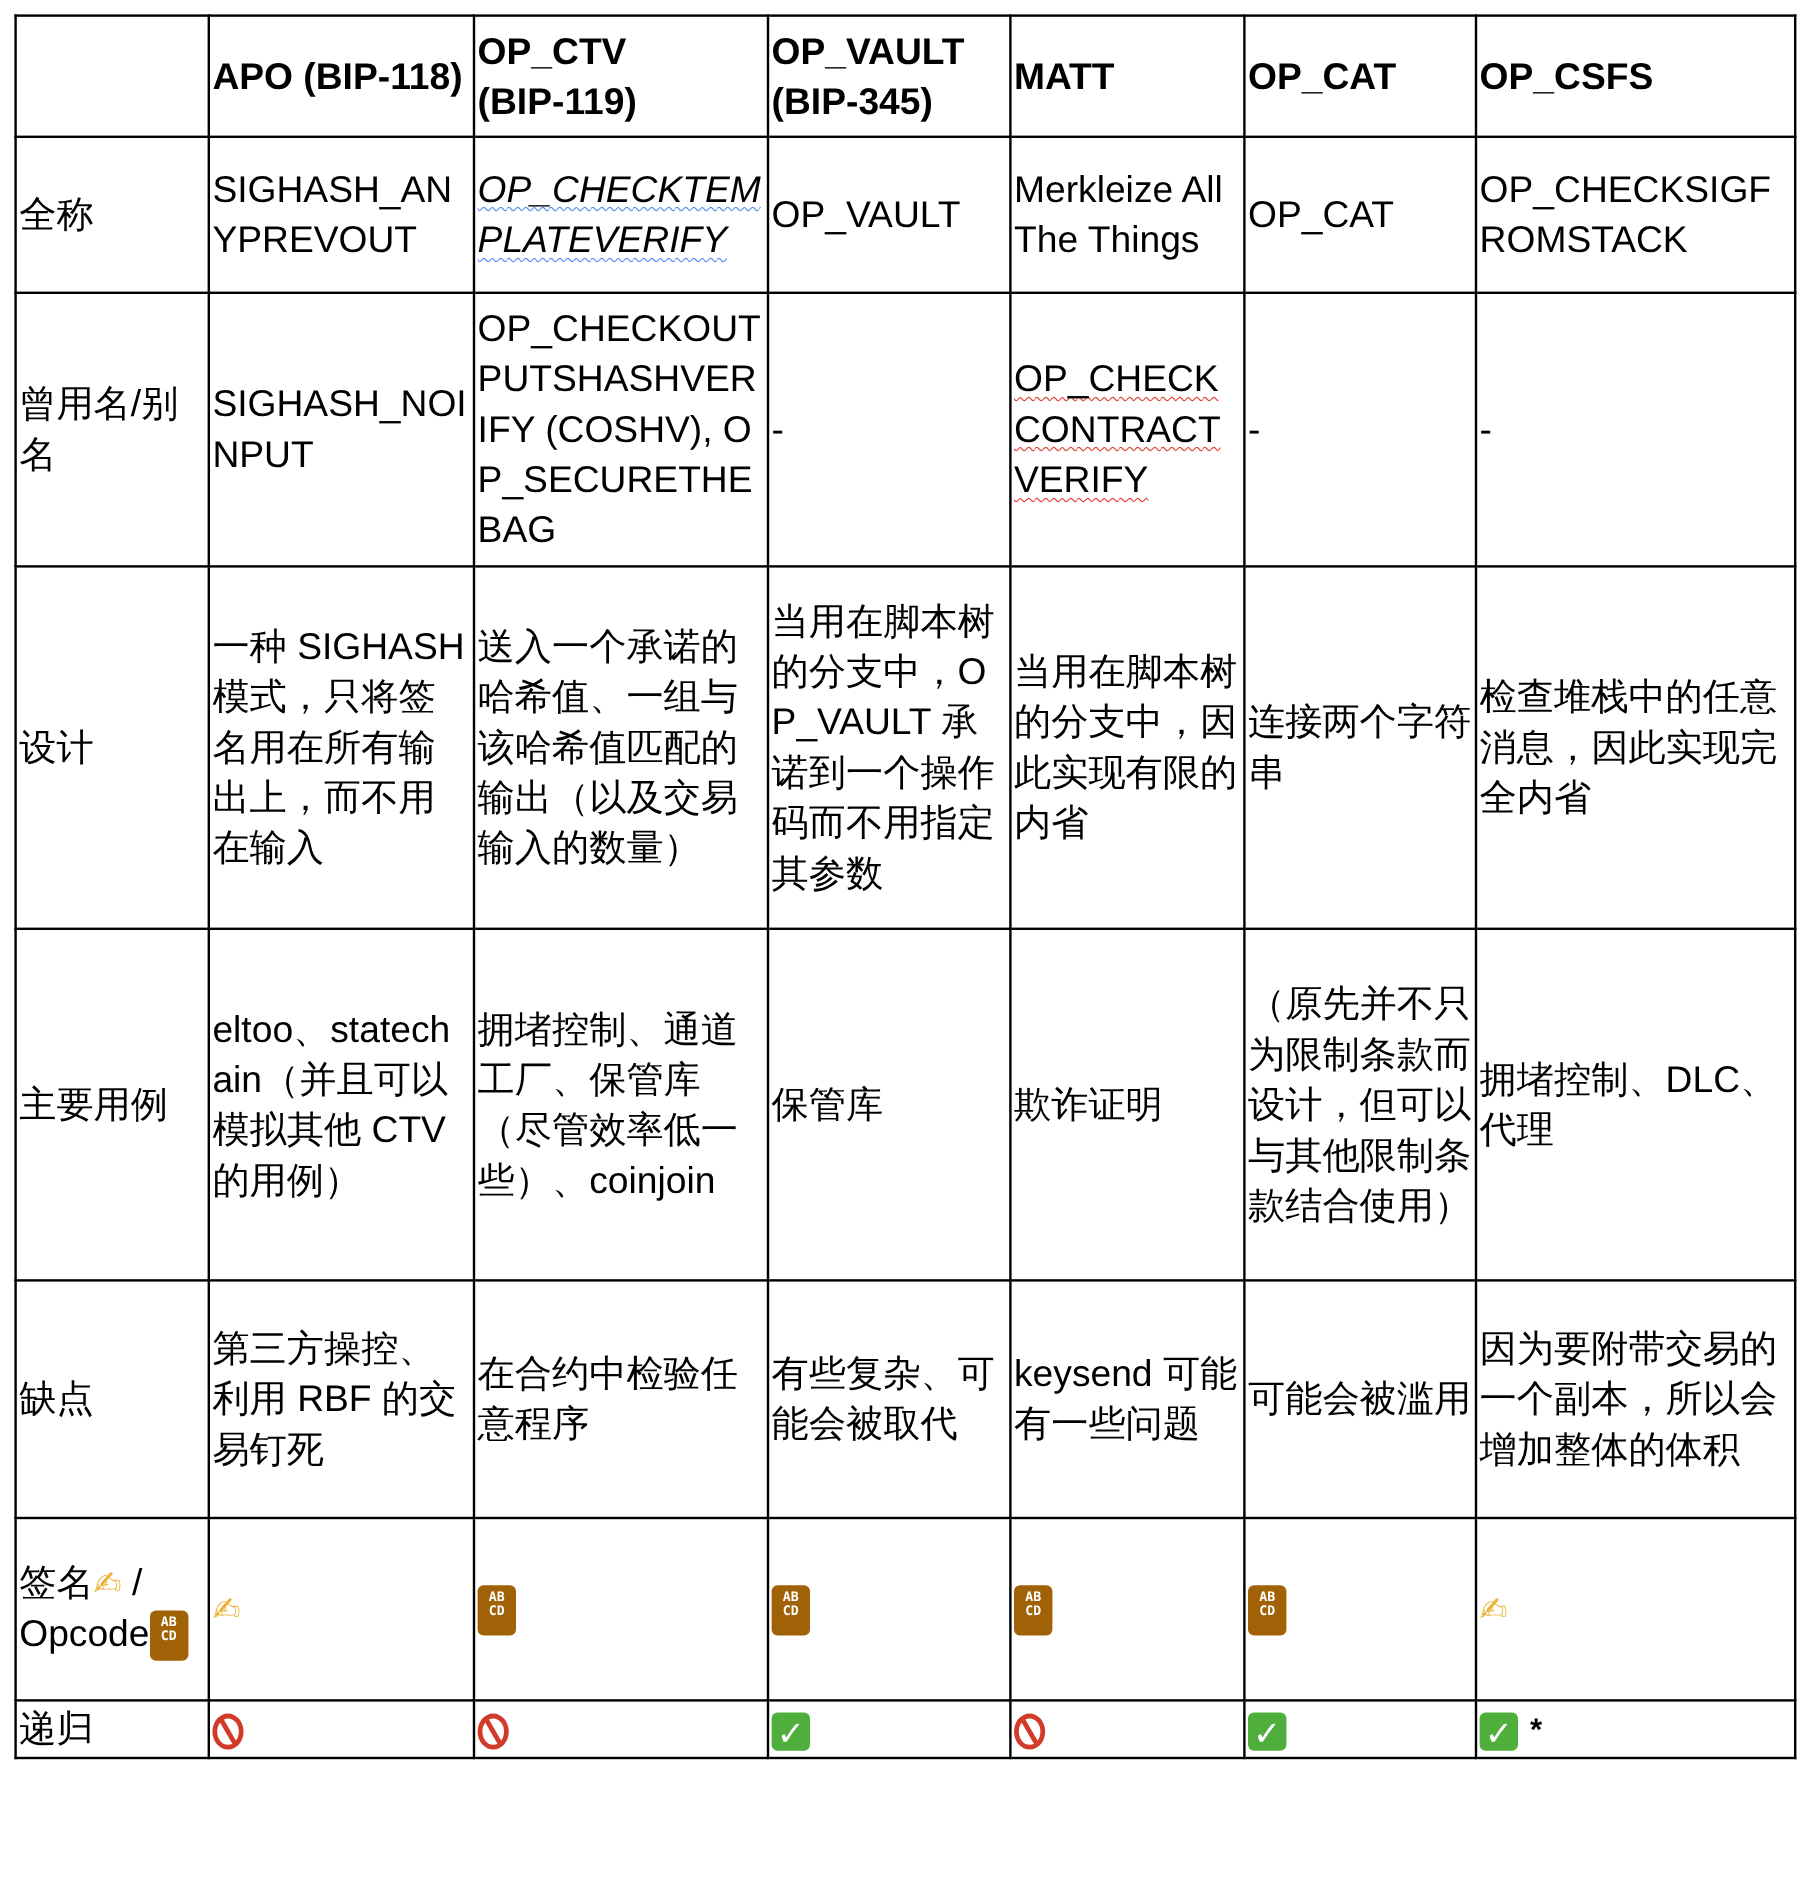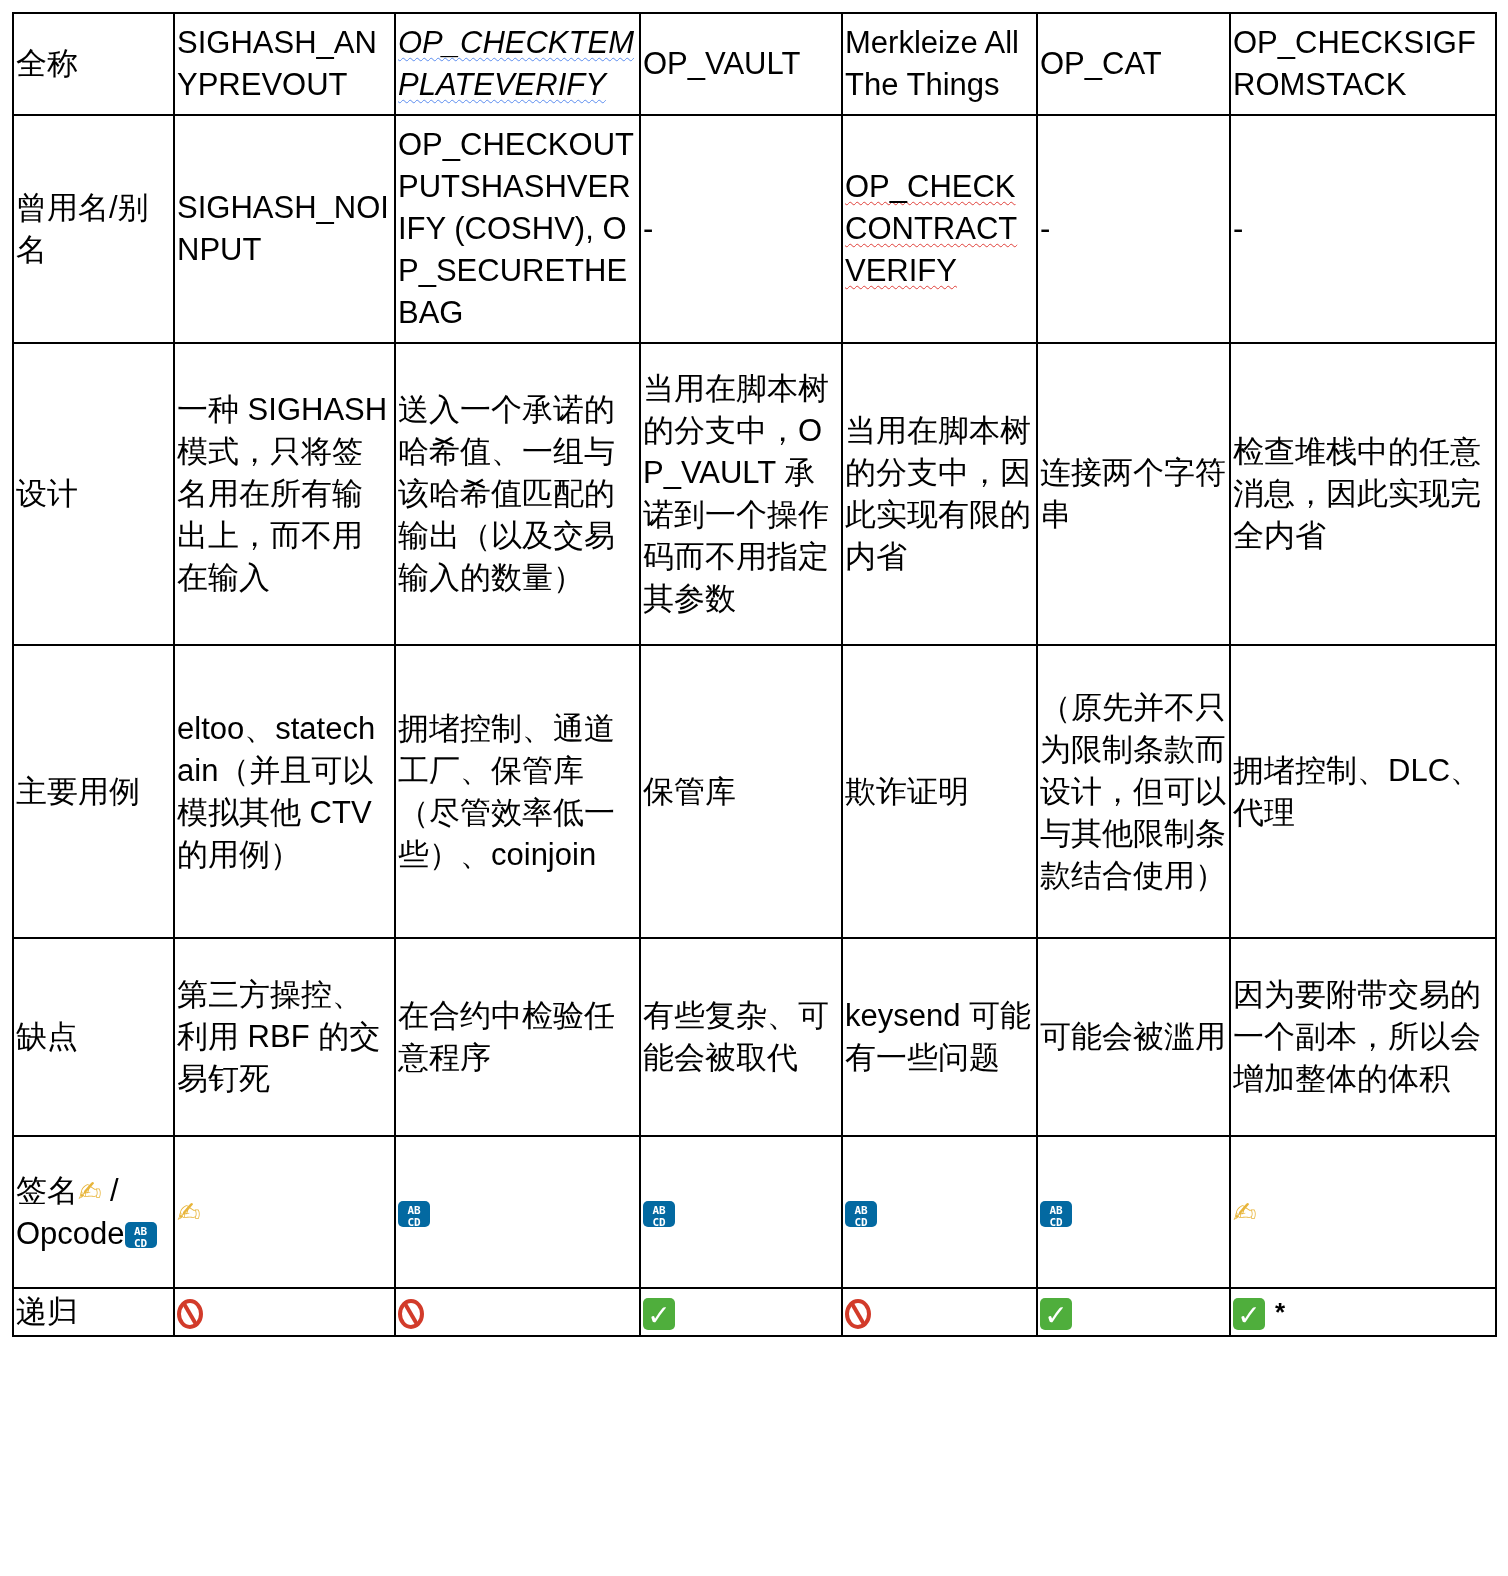--- a/index.html
+++ b/index.html
@@ -13,43 +13,52 @@
   .sq { text-decoration: underline wavy; text-decoration-thickness: 1px; text-underline-offset: 4px; }
   .sq.blue { text-decoration-color: #5b8def; font-style: italic; }
   .sq.red { text-decoration-color: #e0403a; }
   .ico { display: inline-block; vertical-align: middle; position: relative; }
   .check { width: 32px; height: 32px; background: #4fae3c; border-radius: 5px; }
   .check::after { content: "\2713"; position: absolute; left: 0; right: 0; top: -3px; text-align: center;
                   color: #fff; font-size: 28px; font-weight: bold; font-family: "DejaVu Sans", sans-serif; }
   .noent { width: 26px; height: 30px; border: 4px solid #d23b2a; border-radius: 50%; box-sizing: border-box; background: #fff; }
   .noent::after { content: ""; position: absolute; left: 50%; top: 50%; width: 4px; height: 28px;
                   background: #d23b2a; transform: translate(-50%, -50%) rotate(-30deg); }
-  .abcd { width: 32px; height: 26px; background: #0369a1; border-radius: 5px; color: #fff;
+  .abcd { width: 32px; height: 42px; background: #a16207; border-radius: 5px; color: #fff;
           font-family: "DejaVu Sans Mono", monospace; font-size: 11px; line-height: 12px; text-align: center;
           padding-top: 4px; box-sizing: border-box; font-weight: bold; }
   .hand { font-family: "DejaVu Sans", sans-serif; font-size: 28px; color: #e8b53a; }
   .star { font-size: 26px; font-weight: bold; margin-left: 10px; vertical-align: top; }
 </style>
 </head>
 <body>
 
 <table class="cmp">
   <colgroup>
     <col style="width:161px">
       <col style="width:221px">
       <col style="width:245px">
       <col style="width:202px">
     <col style="width:195px">
       <col style="width:193px">
       <col style="width:266px">
   </colgroup>
 
   <tbody>
+      <tr style="height:101px">
+    <th></th>
+    <th>APO (BIP-118)</th>
+    <th><span>OP_CTV</span><br><span>(BIP-119)</span></th>
+    <th><span>OP_VAULT</span><br><span>(BIP-345)</span></th>
+    <th>MATT</th>
+    <th>OP_CAT</th>
+    <th>OP_CSFS</th>
+  </tr>
 
-  <tr style="height:102px">
+  <tr style="height:130px">
     <td>全称</td>
     <td>SIGHASH_ANYPREVOUT</td>
     <td><span class="sq blue">OP_CHECKTEMPLATEVERIFY</span></td>
     <td>OP_VAULT</td>
     <td style="word-break:normal"><span>Merkleize All The Things</span></td>
     <td>OP_CAT</td>
     <td>OP_CHECKSIGFROMSTACK</td>
   </tr>
 
   <tr style="height:228px">

